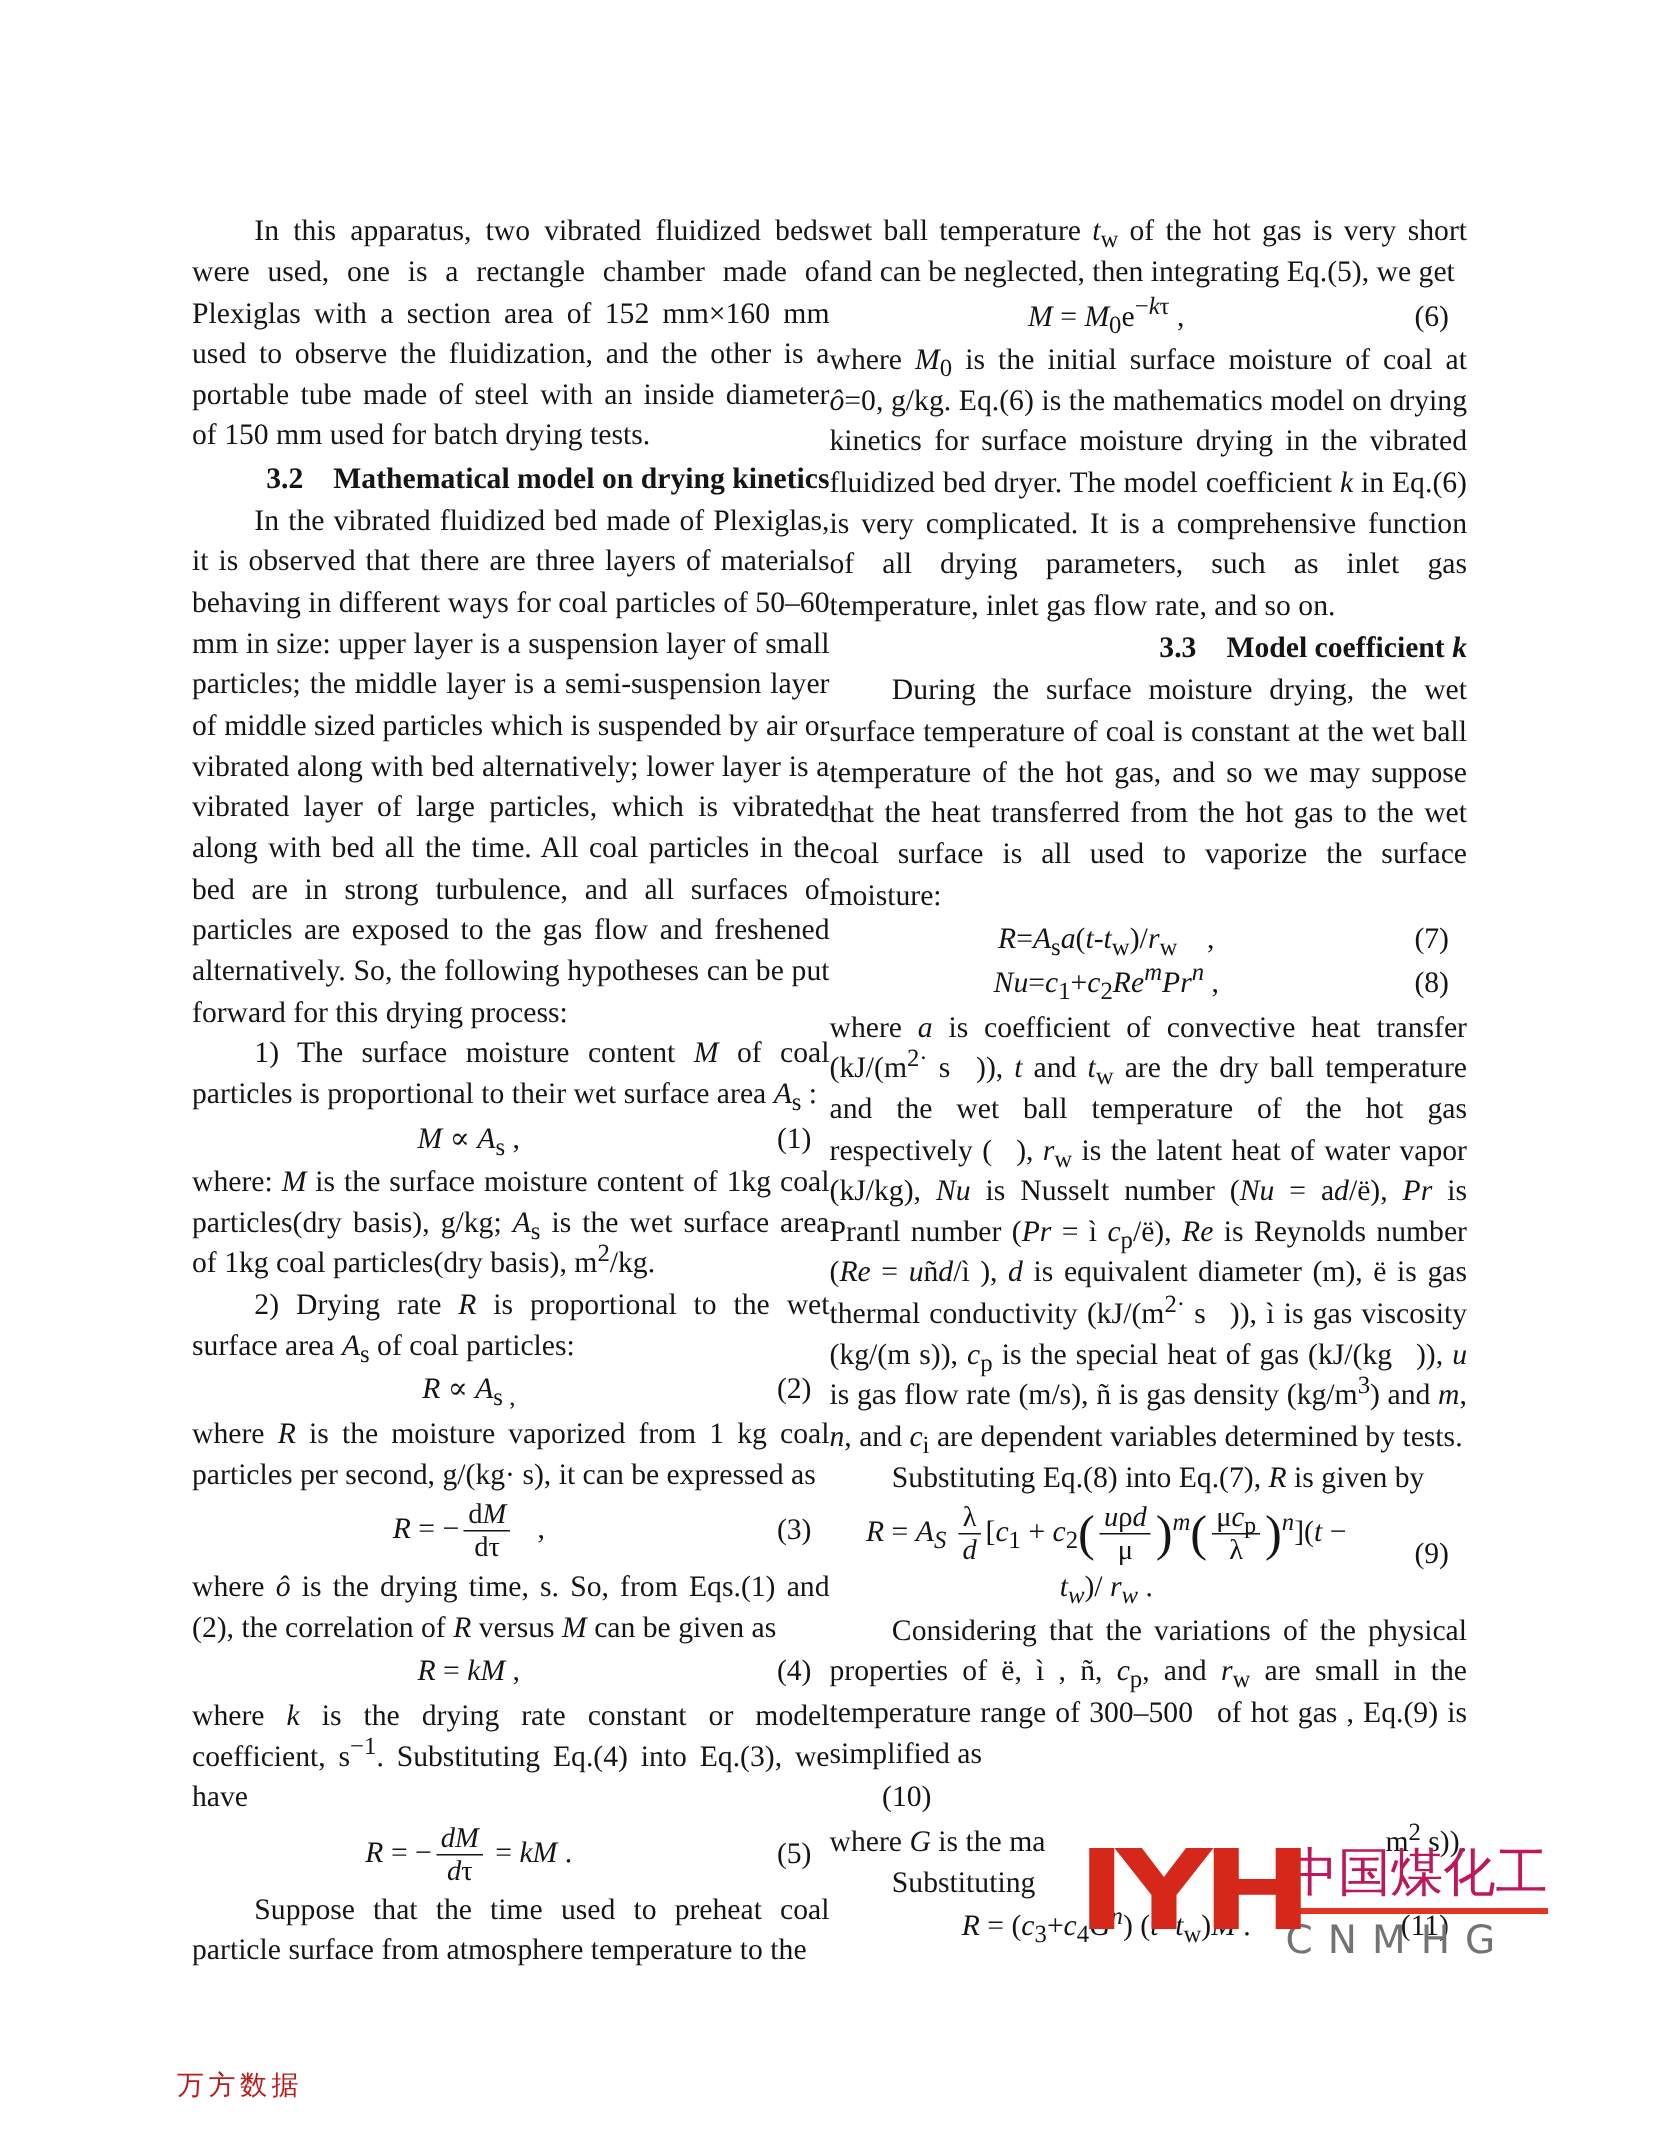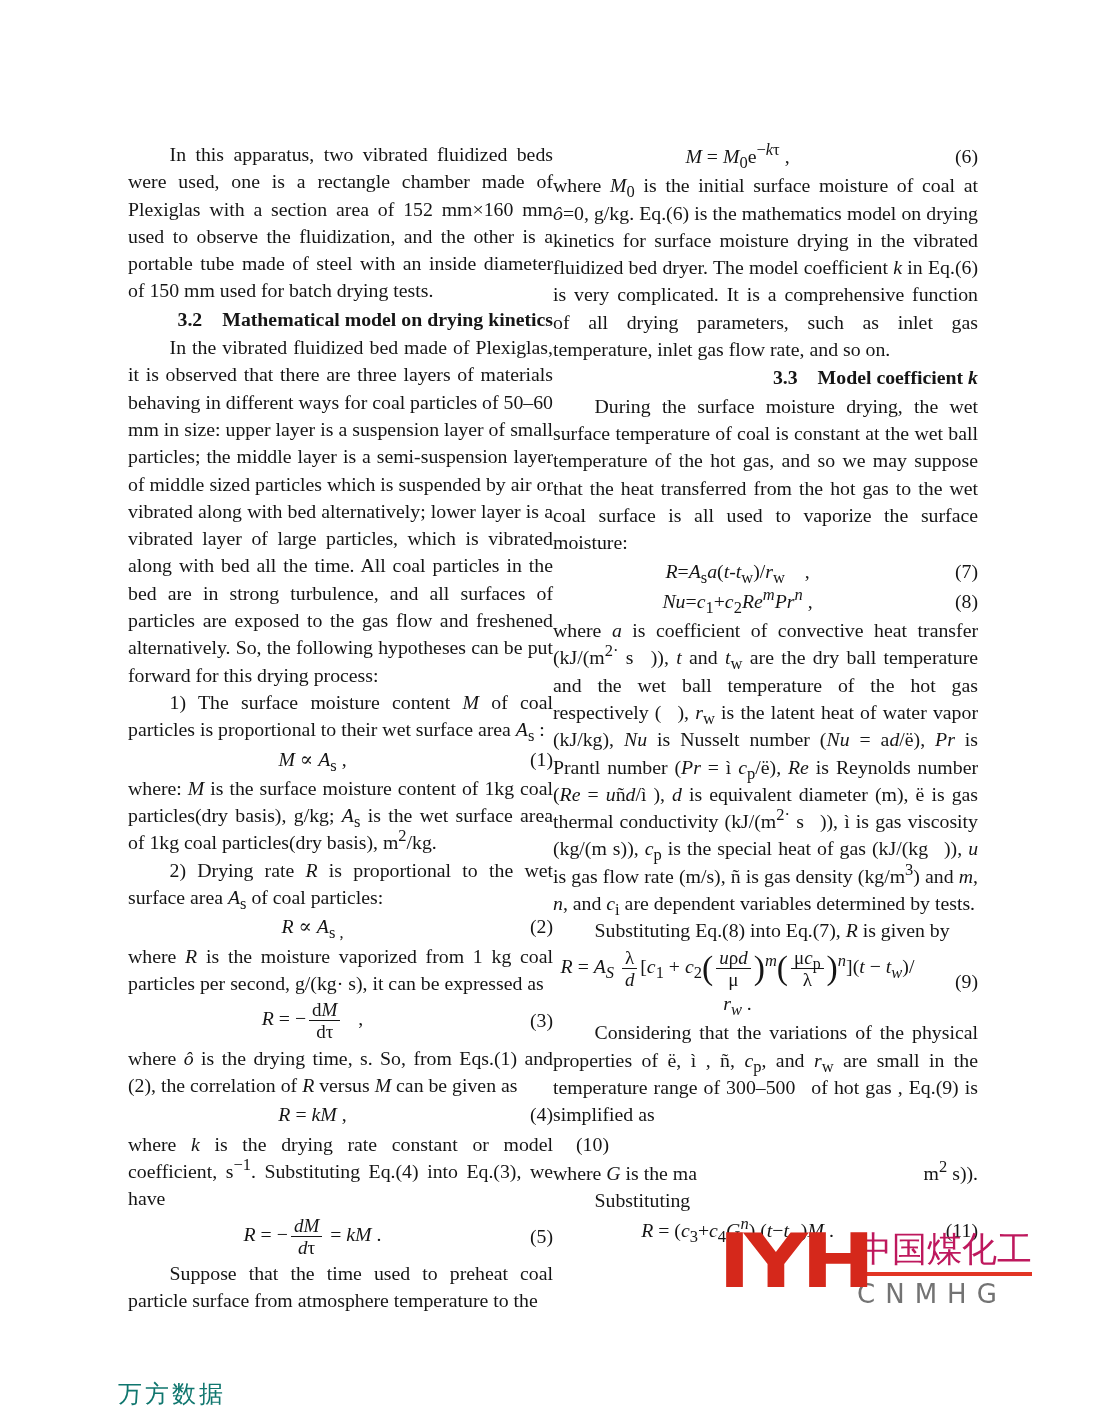--- a/index.html
+++ b/index.html
@@ -10,41 +10,41 @@
   .header .author{width:255px;text-align:left;}
   .header .htitle{flex:1;text-align:center;}
   .header .pageno{width:64px;text-align:right;}
   .columns{position:absolute;top:141px;left:128px;width:862px;display:flex;
            line-height:27.3px;}
   .col{width:425px;}
   p.body{margin:0;text-align:justify;}
   p.indent{text-indent:2.1em;}
   .sect{font-weight:bold;margin:1px 0;text-align:right;}
   .sect .snum{margin-right:20px;}
-  .eqrow{display:flex;align-items:center;margin:2px 0;}
+  .eqrow{display:flex;align-items:center;margin:2px 12px;}
   .eqbody{flex:1;text-align:center;}
   .eqno{width:56px;text-align:right;}
   .frac{display:inline-flex;flex-direction:column;vertical-align:middle;text-align:center;
         line-height:1.12;margin:0 3px;font-size:19px;}
   .frac > span:first-child{border-bottom:1.6px solid #151515;padding:0 3px;}
   .bigp{font-size:170%;vertical-align:-6px;font-weight:400;}
   sub,sup{line-height:0;}
   .gaprow{display:flex;}
   .gaprow .spacer{flex:1;}
   
   .wm{position:absolute;left:718px;top:1226px;display:flex;align-items:flex-start;gap:14px;}
   .wm-mark{font-family:"DejaVu Sans","Liberation Sans",sans-serif;font-weight:900;font-size:74px;
            line-height:0.95;color:#d5281b;letter-spacing:-6px;transform:scaleX(1.2);
            transform-origin:left top;}
   .wm-text{padding-top:4px;}
   .wm-cn{font-size:35px;color:#be185d;line-height:1.1;border-bottom:4px solid #e23524;
          padding-bottom:3px;font-family:"DejaVu Sans","Liberation Sans",sans-serif;}
   .wm-latin{font-size:26px;color:#737373;letter-spacing:10px;margin-top:3px;
             font-family:"DejaVu Sans","Liberation Sans",sans-serif;}
-  .wanfang{position:absolute;left:118px;top:1378px;font-size:24px;color:#0f766e;
+  .wanfang{position:absolute;left:118px;top:1378px;font-size:18px;color:#b91c1c;
            letter-spacing:3px;font-family:"DejaVu Sans","Liberation Sans",sans-serif;}
 </style>
 </head>
 <body>
 
 <div class="page">
 
 
   <div class="columns">
 
@@ -83,20 +83,21 @@
         <span class="eqbody"><i>R</i> = −<span class="frac">
               <span><i>dM</i></span>
               <span><i>d</i>τ</span>
             </span> = <i>kM</i> .</span>
           <span class="eqno">(5)</span>
       </div>
       <p class="body indent">Suppose that the time used to preheat coal particle surface from atmosphere temperature to the</p>
     </div>
 
     <div class="col">
+      <p class="body">wet ball temperature <i>t</i><sub>w</sub> of the hot gas is very short and can be neglected, then integrating Eq.(5), we get</p>
       <div class="eqrow">
         <span class="eqbody"><i>M</i> = <i>M</i><sub>0</sub>e<sup>−<i>k</i>τ</sup> ,</span>
           <span class="eqno">(6)</span>
       </div>
       <p class="body">where <i>M</i><sub>0</sub> is the initial surface moisture of coal at <i>ô</i>=0, g/kg. Eq.(6) is the mathematics model on drying kinetics for surface moisture drying in the vibrated fluidized bed dryer. The model coefficient <i>k</i> in Eq.(6) is very complicated. It is a comprehensive function of all drying parameters, such as inlet gas temperature, inlet gas flow rate, and so on.</p>
       <div class="sect">
         <span class="snum">3.3</span><span>Model coefficient <i>k</i></span>
       </div>
       <p class="body indent">During the surface moisture drying, the wet surface temperature of coal is constant at the wet ball temperature of the hot gas, and so we may suppose that the heat transferred from the hot gas to the wet coal surface is all used to vaporize the surface moisture:</p>
       <div class="eqrow">

